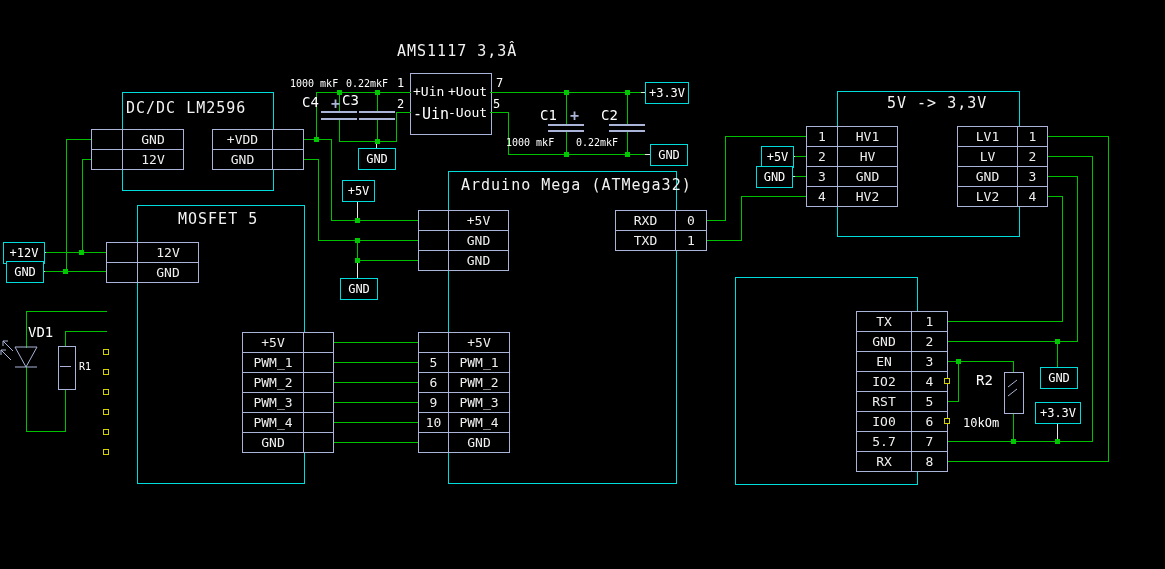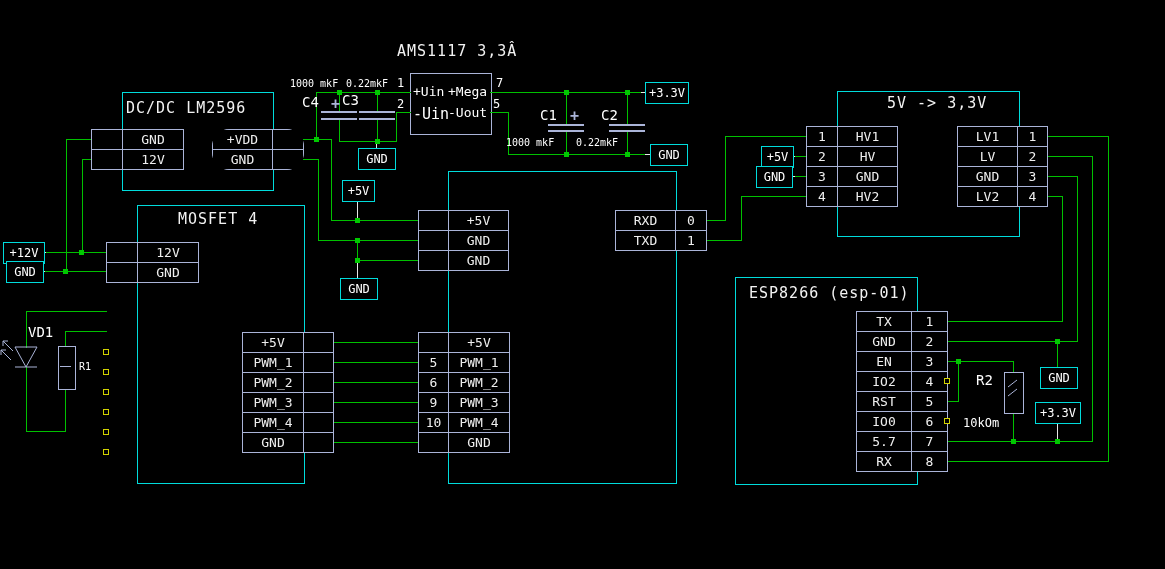--- a/index.html
+++ b/index.html
@@ -31,22 +31,22 @@
 
   <div class="blk" style="left:122px;top:92px;width:150px;height:97px;"></div>
   <div class="blk" style="left:137px;top:205px;width:166px;height:277px;"></div>
   <div class="blk" style="left:448px;top:171px;width:227px;height:311px;"></div>
   <div class="blk" style="left:735px;top:277px;width:181px;height:206px;"></div>
   <div class="blk" style="left:837px;top:91px;width:181px;height:144px;"></div>
   <div class="blk ams" style="left:410px;top:73px;width:80px;height:60px;"></div>
 
   <div class="title" style="left:126px;top:99px;">DC/DC LM2596</div>
   <div class="title" style="left:397px;top:42px;">AMS1117 3,3Â</div>
-  <div class="title" style="left:178px;top:210px;">MOSFET 4</div>
-  <div class="title" style="left:749px;top:284px;">ESP8266 (esp-01)</div>
+  <div class="title" style="left:178px;top:210px;">MOSFET 5</div>
+  <div class="title" style="left:461px;top:176px;">Arduino Mega (ATMega32)</div>
   <div class="title" style="left:887px;top:94px;">5V -&gt; 3,3V</div>
 
   <div class="w" style="left:66px;top:139px;width:25px;height:1px"></div>
   <div class="w" style="left:45px;top:271px;width:62px;height:1px"></div>
   <div class="w" style="left:46px;top:252px;width:61px;height:1px"></div>
   <div class="w" style="left:82px;top:159px;width:9px;height:1px"></div>
   <div class="w" style="left:303px;top:139px;width:28px;height:1px"></div>
   <div class="w" style="left:316px;top:92px;width:95px;height:1px"></div>
   <div class="w" style="left:339px;top:141px;width:58px;height:1px"></div>
   <div class="w" style="left:396px;top:112px;width:15px;height:1px"></div>
@@ -142,29 +142,29 @@
   <div class="dot" style="left:1011px;top:439px"></div>
   <div class="dot" style="left:1055px;top:439px"></div>
   <div class="dot" style="left:1055px;top:339px"></div>
 
   <div class="tbl" style="left:91px;top:129px;grid-template-columns:30px 60px;grid-auto-rows:19px;">
     <div class="cell"></div>
       <div class="cell">GND</div>
     <div class="cell"></div>
       <div class="cell">12V</div>
   </div>
-  <div class="tbl" style="left:212px;top:129px;grid-template-columns:59px 30px;grid-auto-rows:19px;border-radius:17px;">
+  <div class="tbl" style="left:212px;top:129px;grid-template-columns:59px 30px;grid-auto-rows:19px;">
     <div class="cell">+VDD</div>
       <div class="cell"></div>
     <div class="cell">GND</div>
       <div class="cell"></div>
   </div>
 
   <div class="ref" style="left:413px;top:84px;font-size:13px;">+Uin</div>
-  <div class="ref" style="left:448px;top:84px;font-size:13px;">+Mega</div>
+  <div class="ref" style="left:448px;top:84px;font-size:13px;">+Uout</div>
   <div class="ref" style="left:413px;top:105px;font-size:15px;">-Uin</div>
   <div class="ref" style="left:448px;top:105px;font-size:13px;">-Uout</div>
   <div class="pinnum" style="left:397px;top:76px;">1</div>
   <div class="pinnum" style="left:397px;top:97px;">2</div>
   <div class="pinnum" style="left:496px;top:76px;">7</div>
   <div class="pinnum" style="left:493px;top:97px;">5</div>
 
   <div>
     <div class="plate" style="left:321px;top:111px;width:36px;"></div>
     <div class="plate" style="left:321px;top:118px;width:36px;"></div>

